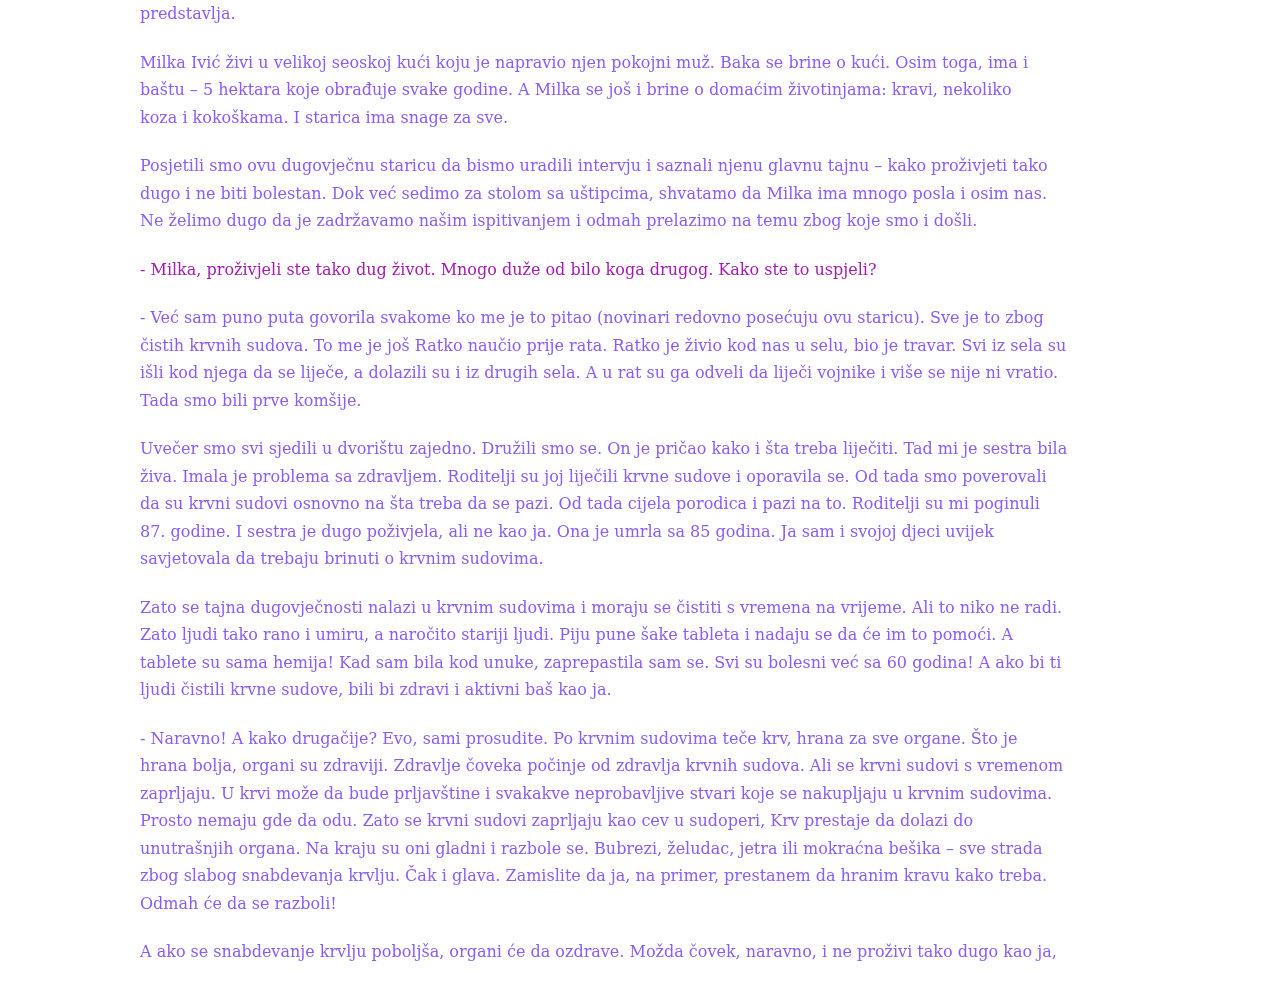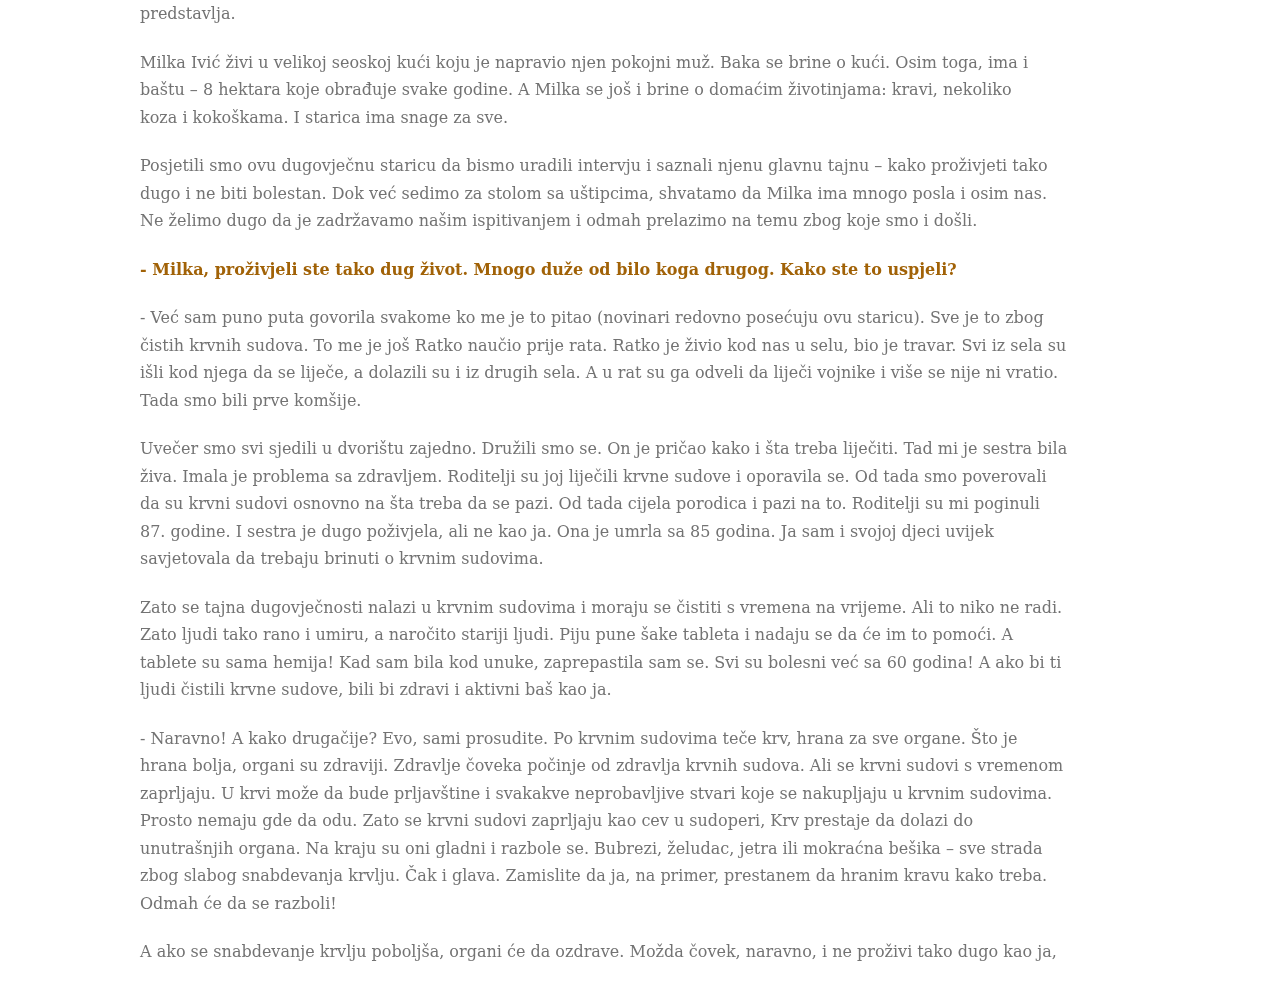--- a/index.html
+++ b/index.html
@@ -17,34 +17,34 @@
   .article {
     margin: 0 0 0 140px;
     width: 1010px;
     padding-top: 0px;
   }
   .para {
     margin: 0 0 21px 0;
     font-size: 16px;
     line-height: 27.5px;
     white-space: pre;
-    color: #737373;
+    color: #8b5cf6;
   }
   .question {
-    font-weight: bold;
-    color: #a16207;
+    font-weight: normal;
+    color: #a21caf;
   }
 </style>
 </head>
 <body>
 
 <div class="article">
   <p class="para">predstavlja.</p>
   <p class="para">Milka Ivić živi u velikoj seoskoj kući koju je napravio njen pokojni muž. Baka se brine o kući. Osim toga, ima i
-baštu – 8 hektara koje obrađuje svake godine. A Milka se još i brine o domaćim životinjama: kravi, nekoliko
+baštu – 5 hektara koje obrađuje svake godine. A Milka se još i brine o domaćim životinjama: kravi, nekoliko
 koza i kokoškama. I starica ima snage za sve.</p>
   <p class="para">Posjetili smo ovu dugovječnu staricu da bismo uradili intervju i saznali njenu glavnu tajnu – kako proživjeti tako
 dugo i ne biti bolestan. Dok već sedimo za stolom sa uštipcima, shvatamo da Milka ima mnogo posla i osim nas.
 Ne želimo dugo da je zadržavamo našim ispitivanjem i odmah prelazimo na temu zbog koje smo i došli.</p>
   <p class="para question">- Milka, proživjeli ste tako dug život. Mnogo duže od bilo koga drugog. Kako ste to uspjeli?</p>
   <p class="para">- Već sam puno puta govorila svakome ko me je to pitao (novinari redovno posećuju ovu staricu). Sve je to zbog
 čistih krvnih sudova. To me je još Ratko naučio prije rata. Ratko je živio kod nas u selu, bio je travar. Svi iz sela su
 išli kod njega da se liječe, a dolazili su i iz drugih sela. A u rat su ga odveli da liječi vojnike i više se nije ni vratio.
 Tada smo bili prve komšije.</p>
   <p class="para">Uvečer smo svi sjedili u dvorištu zajedno. Družili smo se. On je pričao kako i šta treba liječiti. Tad mi je sestra bila

